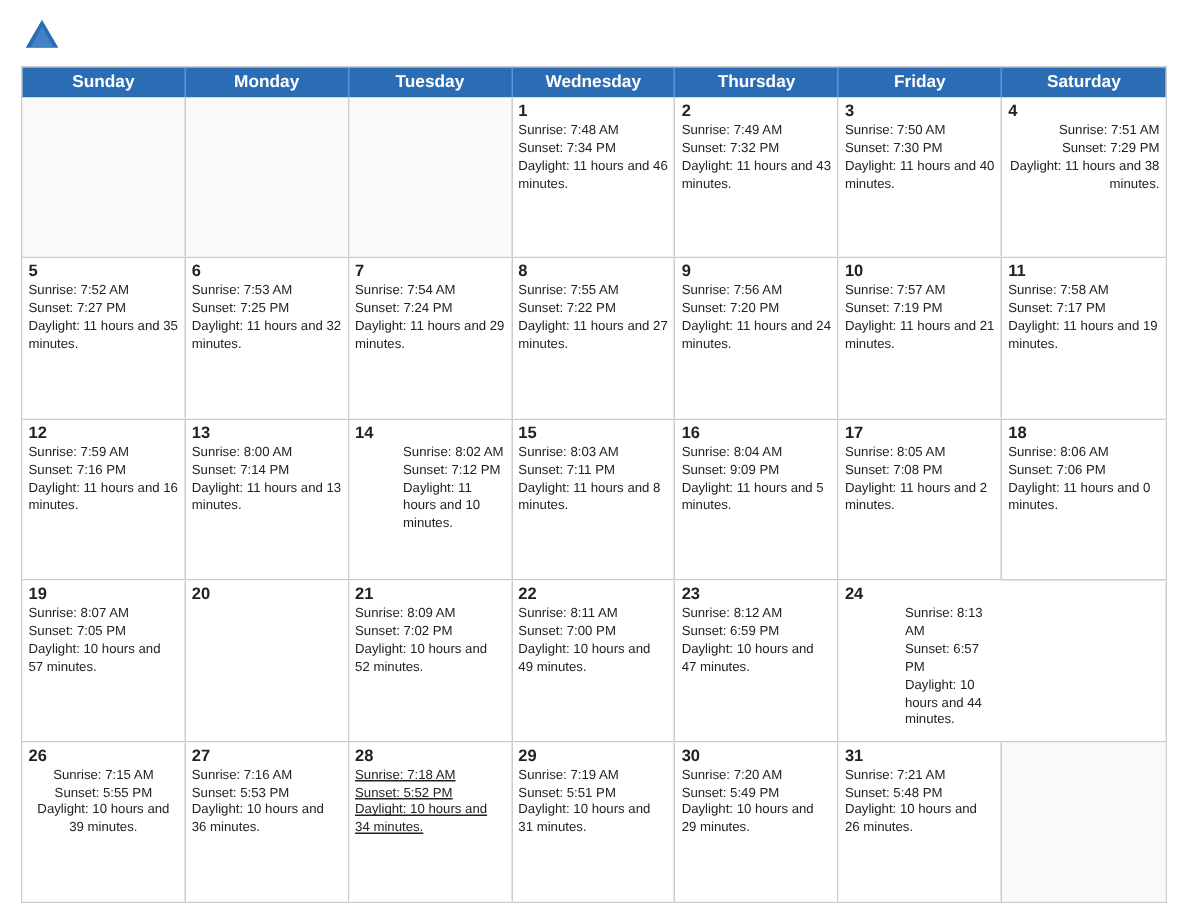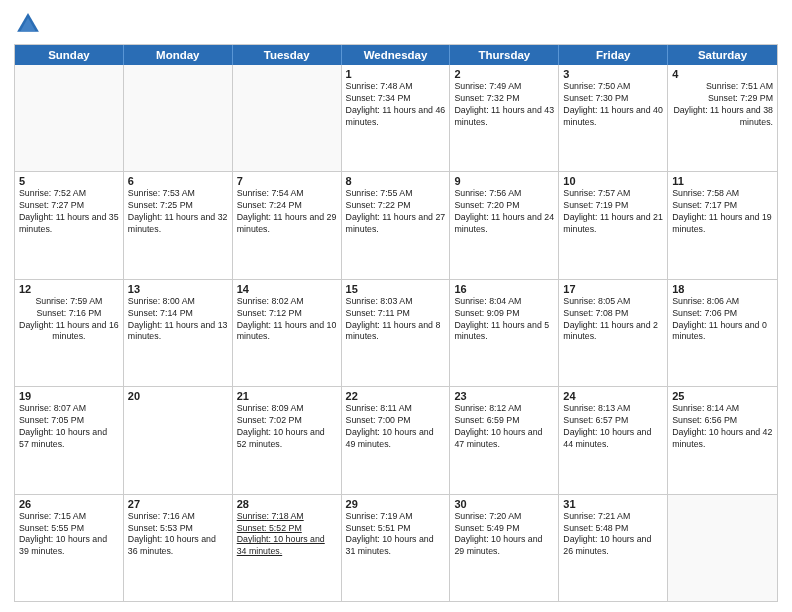--- a/index.html
+++ b/index.html
@@ -216,33 +216,33 @@
           <div class="cal-cell">
             <span class="day-num">11</span>
             <div class="cell-text" style="white-space: pre-line;">Sunrise: 7:58 AM
 Sunset: 7:17 PM
 Daylight: 11 hours and 19 minutes.</div>
           </div>
         </div>
         <div class="cal-week">
           <div class="cal-cell">
             <span class="day-num">12</span>
-            <div class="cell-text" style="white-space: pre-line; text-align: center;">Sunrise: 7:59 AM
+            <div class="cell-text" style="white-space: pre-line;">Sunrise: 7:59 AM
 Sunset: 7:16 PM
 Daylight: 11 hours and 16 minutes.</div>
           </div>
           <div class="cal-cell">
             <span class="day-num">13</span>
             <div class="cell-text" style="white-space: pre-line;">Sunrise: 8:00 AM
 Sunset: 7:14 PM
 Daylight: 11 hours and 13 minutes.</div>
           </div>
           <div class="cal-cell">
             <span class="day-num">14</span>
-            <div class="cell-text" style="white-space: pre-line;">Sunrise: 8:02 AM
+            <div class="cell-text" style="white-space: pre-line; margin-left: 32px;">Sunrise: 8:02 AM
 Sunset: 7:12 PM
 Daylight: 11 hours and 10 minutes.</div>
           </div>
           <div class="cal-cell">
             <span class="day-num">15</span>
             <div class="cell-text" style="white-space: pre-line;">Sunrise: 8:03 AM
 Sunset: 7:11 PM
 Daylight: 11 hours and 8 minutes.</div>
           </div>
           <div class="cal-cell">
@@ -287,35 +287,29 @@
 Daylight: 10 hours and 49 minutes.</div>
           </div>
           <div class="cal-cell">
             <span class="day-num">23</span>
             <div class="cell-text" style="white-space: pre-line;">Sunrise: 8:12 AM
 Sunset: 6:59 PM
 Daylight: 10 hours and 47 minutes.</div>
           </div>
           <div class="cal-cell">
             <span class="day-num">24</span>
-            <div class="cell-text" style="white-space: pre-line;">Sunrise: 8:13 AM
+            <div class="cell-text" style="white-space: pre-line; margin-left: 40px;">Sunrise: 8:13 AM
 Sunset: 6:57 PM
 Daylight: 10 hours and 44 minutes.</div>
           </div>
-          <div class="cal-cell">
-            <span class="day-num">25</span>
-            <div class="cell-text" style="white-space: pre-line;">Sunrise: 8:14 AM
-Sunset: 6:56 PM
-Daylight: 10 hours and 42 minutes.</div>
-          </div>
         </div>
         <div class="cal-week">
           <div class="cal-cell">
             <span class="day-num">26</span>
-            <div class="cell-text" style="white-space: pre-line;">Sunrise: 7:15 AM
+            <div class="cell-text" style="white-space: pre-line; text-align: center;">Sunrise: 7:15 AM
 Sunset: 5:55 PM
 Daylight: 10 hours and 39 minutes.</div>
           </div>
           <div class="cal-cell">
             <span class="day-num">27</span>
             <div class="cell-text" style="white-space: pre-line;">Sunrise: 7:16 AM
 Sunset: 5:53 PM
 Daylight: 10 hours and 36 minutes.</div>
           </div>
           <div class="cal-cell">

